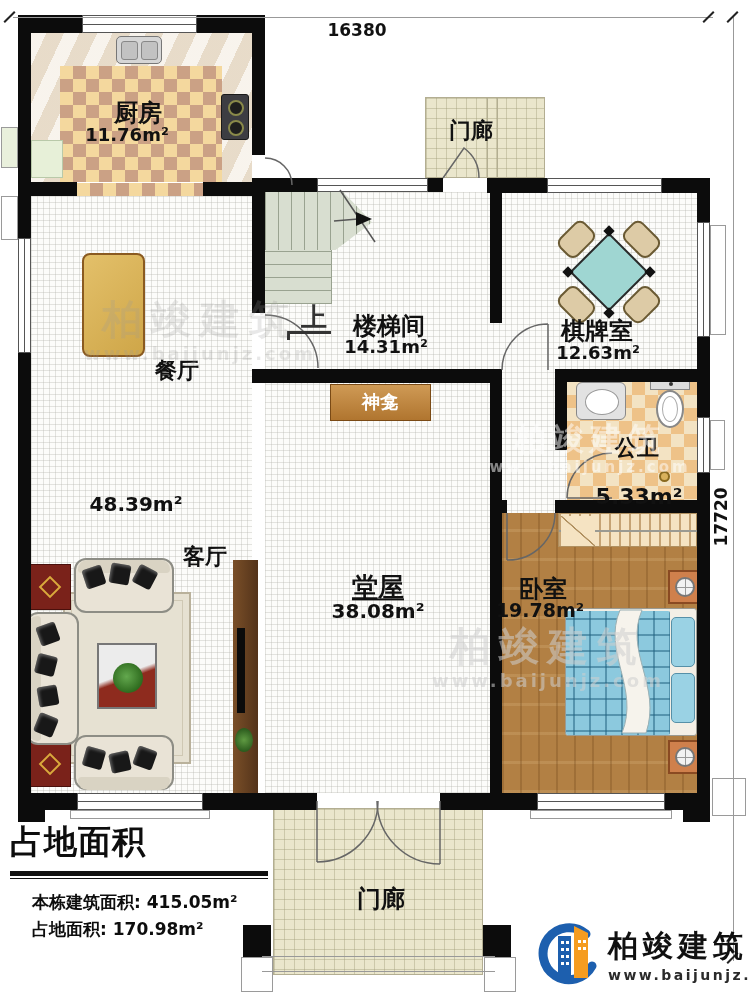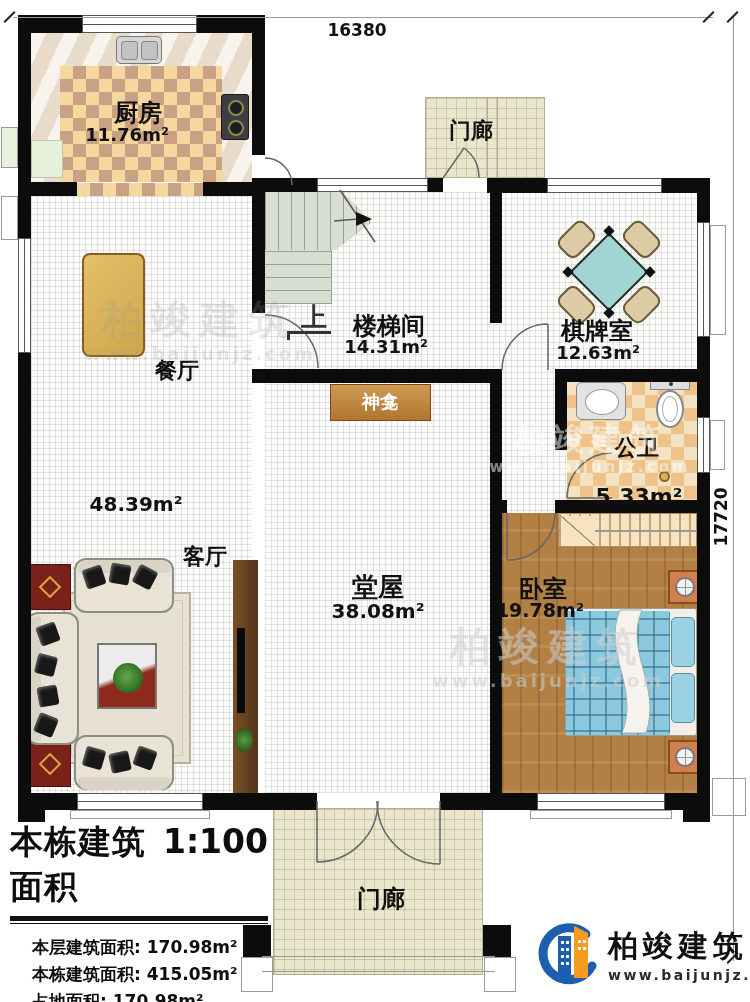--- a/index.html
+++ b/index.html
@@ -270,21 +270,21 @@
   <div class="lbl" style="left:598px;top:353px;font-size:18px;">12.63m²</div>
   <div class="lbl" style="left:389px;top:327px;font-size:24px;">楼梯间</div>
   <div class="lbl" style="left:386px;top:347px;font-size:18px;">14.31m²</div>
   <div class="lbl" style="left:314px;top:318px;font-size:26px;color:#333;">上</div>
   <div class="lbl" style="left:177px;top:371px;font-size:22px;">餐厅</div>
   <div class="lbl" style="left:380px;top:402px;font-size:18px;color:#fff;">神龛</div>
   <div class="lbl" style="left:637px;top:448px;font-size:22px;">公卫</div>
   <div class="lbl" style="left:639px;top:497px;font-size:22px;">5.33m²</div>
   <div class="lbl" style="left:136px;top:504px;font-size:20px;">48.39m²</div>
   <div class="lbl" style="left:205px;top:557px;font-size:22px;">客厅</div>
-  <div class="lbl" style="left:378px;top:588px;font-size:26px;">堂屋</div>
+  <div class="lbl" style="left:378px;top:588px;font-size:26px;text-decoration:underline;">堂屋</div>
   <div class="lbl" style="left:378px;top:611px;font-size:20px;">38.08m²</div>
   <div class="lbl" style="left:543px;top:590px;font-size:24px;">卧室</div>
   <div class="lbl" style="left:540px;top:611px;font-size:19px;">19.78m²</div>
   <div class="lbl" style="left:381px;top:900px;font-size:24px;">门廊</div>
 
   <div class="dimline" style="left:13px;top:17px;width:700px;height:1px;"></div>
   <div class="dimline" style="left:733px;top:17px;width:1px;height:944px;"></div>
   <div class="tick" style="left:2px;top:16px;"></div>
   <div class="tick" style="left:701px;top:16px;"></div>
   <div class="tick" style="left:725px;top:16px;"></div>
@@ -300,30 +300,25 @@
     <div class="big">柏竣建筑</div>
     <div class="small">www.baijunjz.com</div>
   </div>
   <div class="wm" style="left:470px;top:420px;width:240px;color:#ffffff;opacity:.5;">
     <div class="big" style="font-size:32px;letter-spacing:6px;">柏竣建筑</div>
     <div class="small" style="font-size:15px;">www.baijunjz.com</div>
   </div>
 
   <div id="legend">
     <div class="title-row">
-      <span class="t1">本栋建筑面积</span>
-      <span class="t2">1:100</span>
+      <span class="t1">占地面积</span>
     </div>
     <div class="rule1"></div>
     <div class="rule2"></div>
     <div class="stats">
-      <div class="stat">
-        <span>本层建筑面积:</span>
-        <span>170.98m²</span>
-      </div>
       <div class="stat">
         <span>本栋建筑面积:</span>
         <span>415.05m²</span>
       </div>
       <div class="stat">
         <span>占地面积:</span>
         <span>170.98m²</span>
       </div>
 
     </div>

